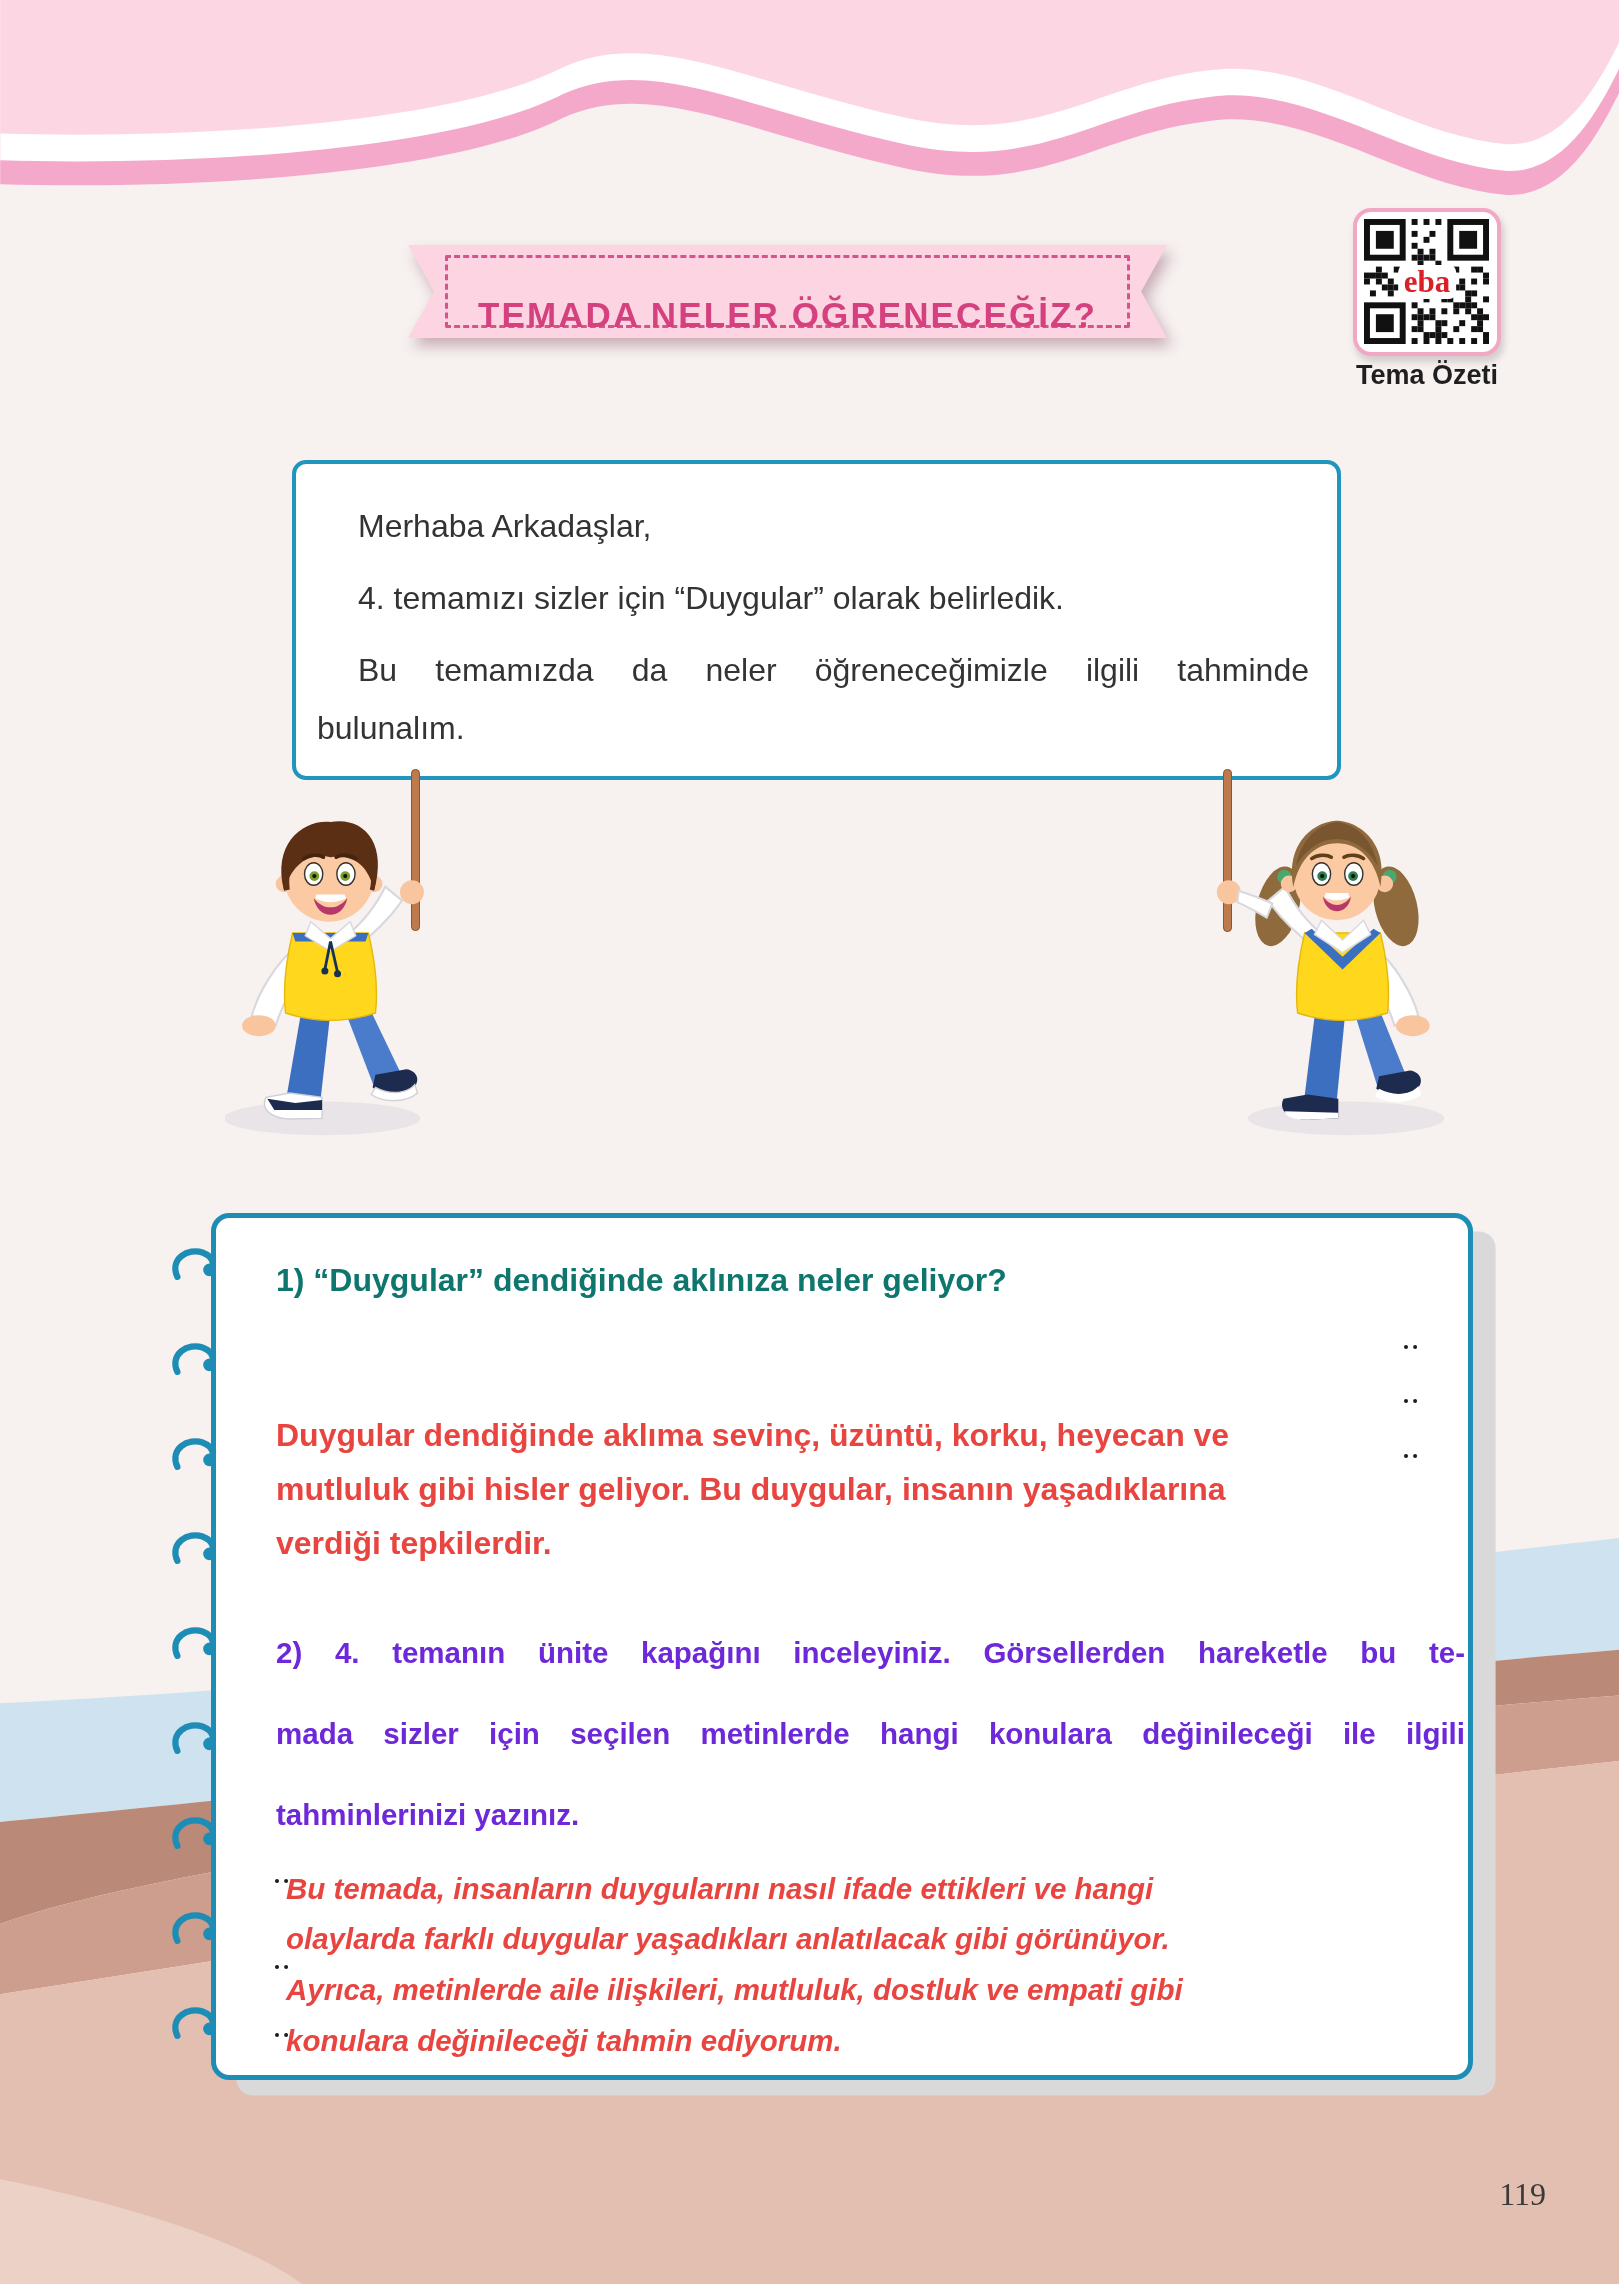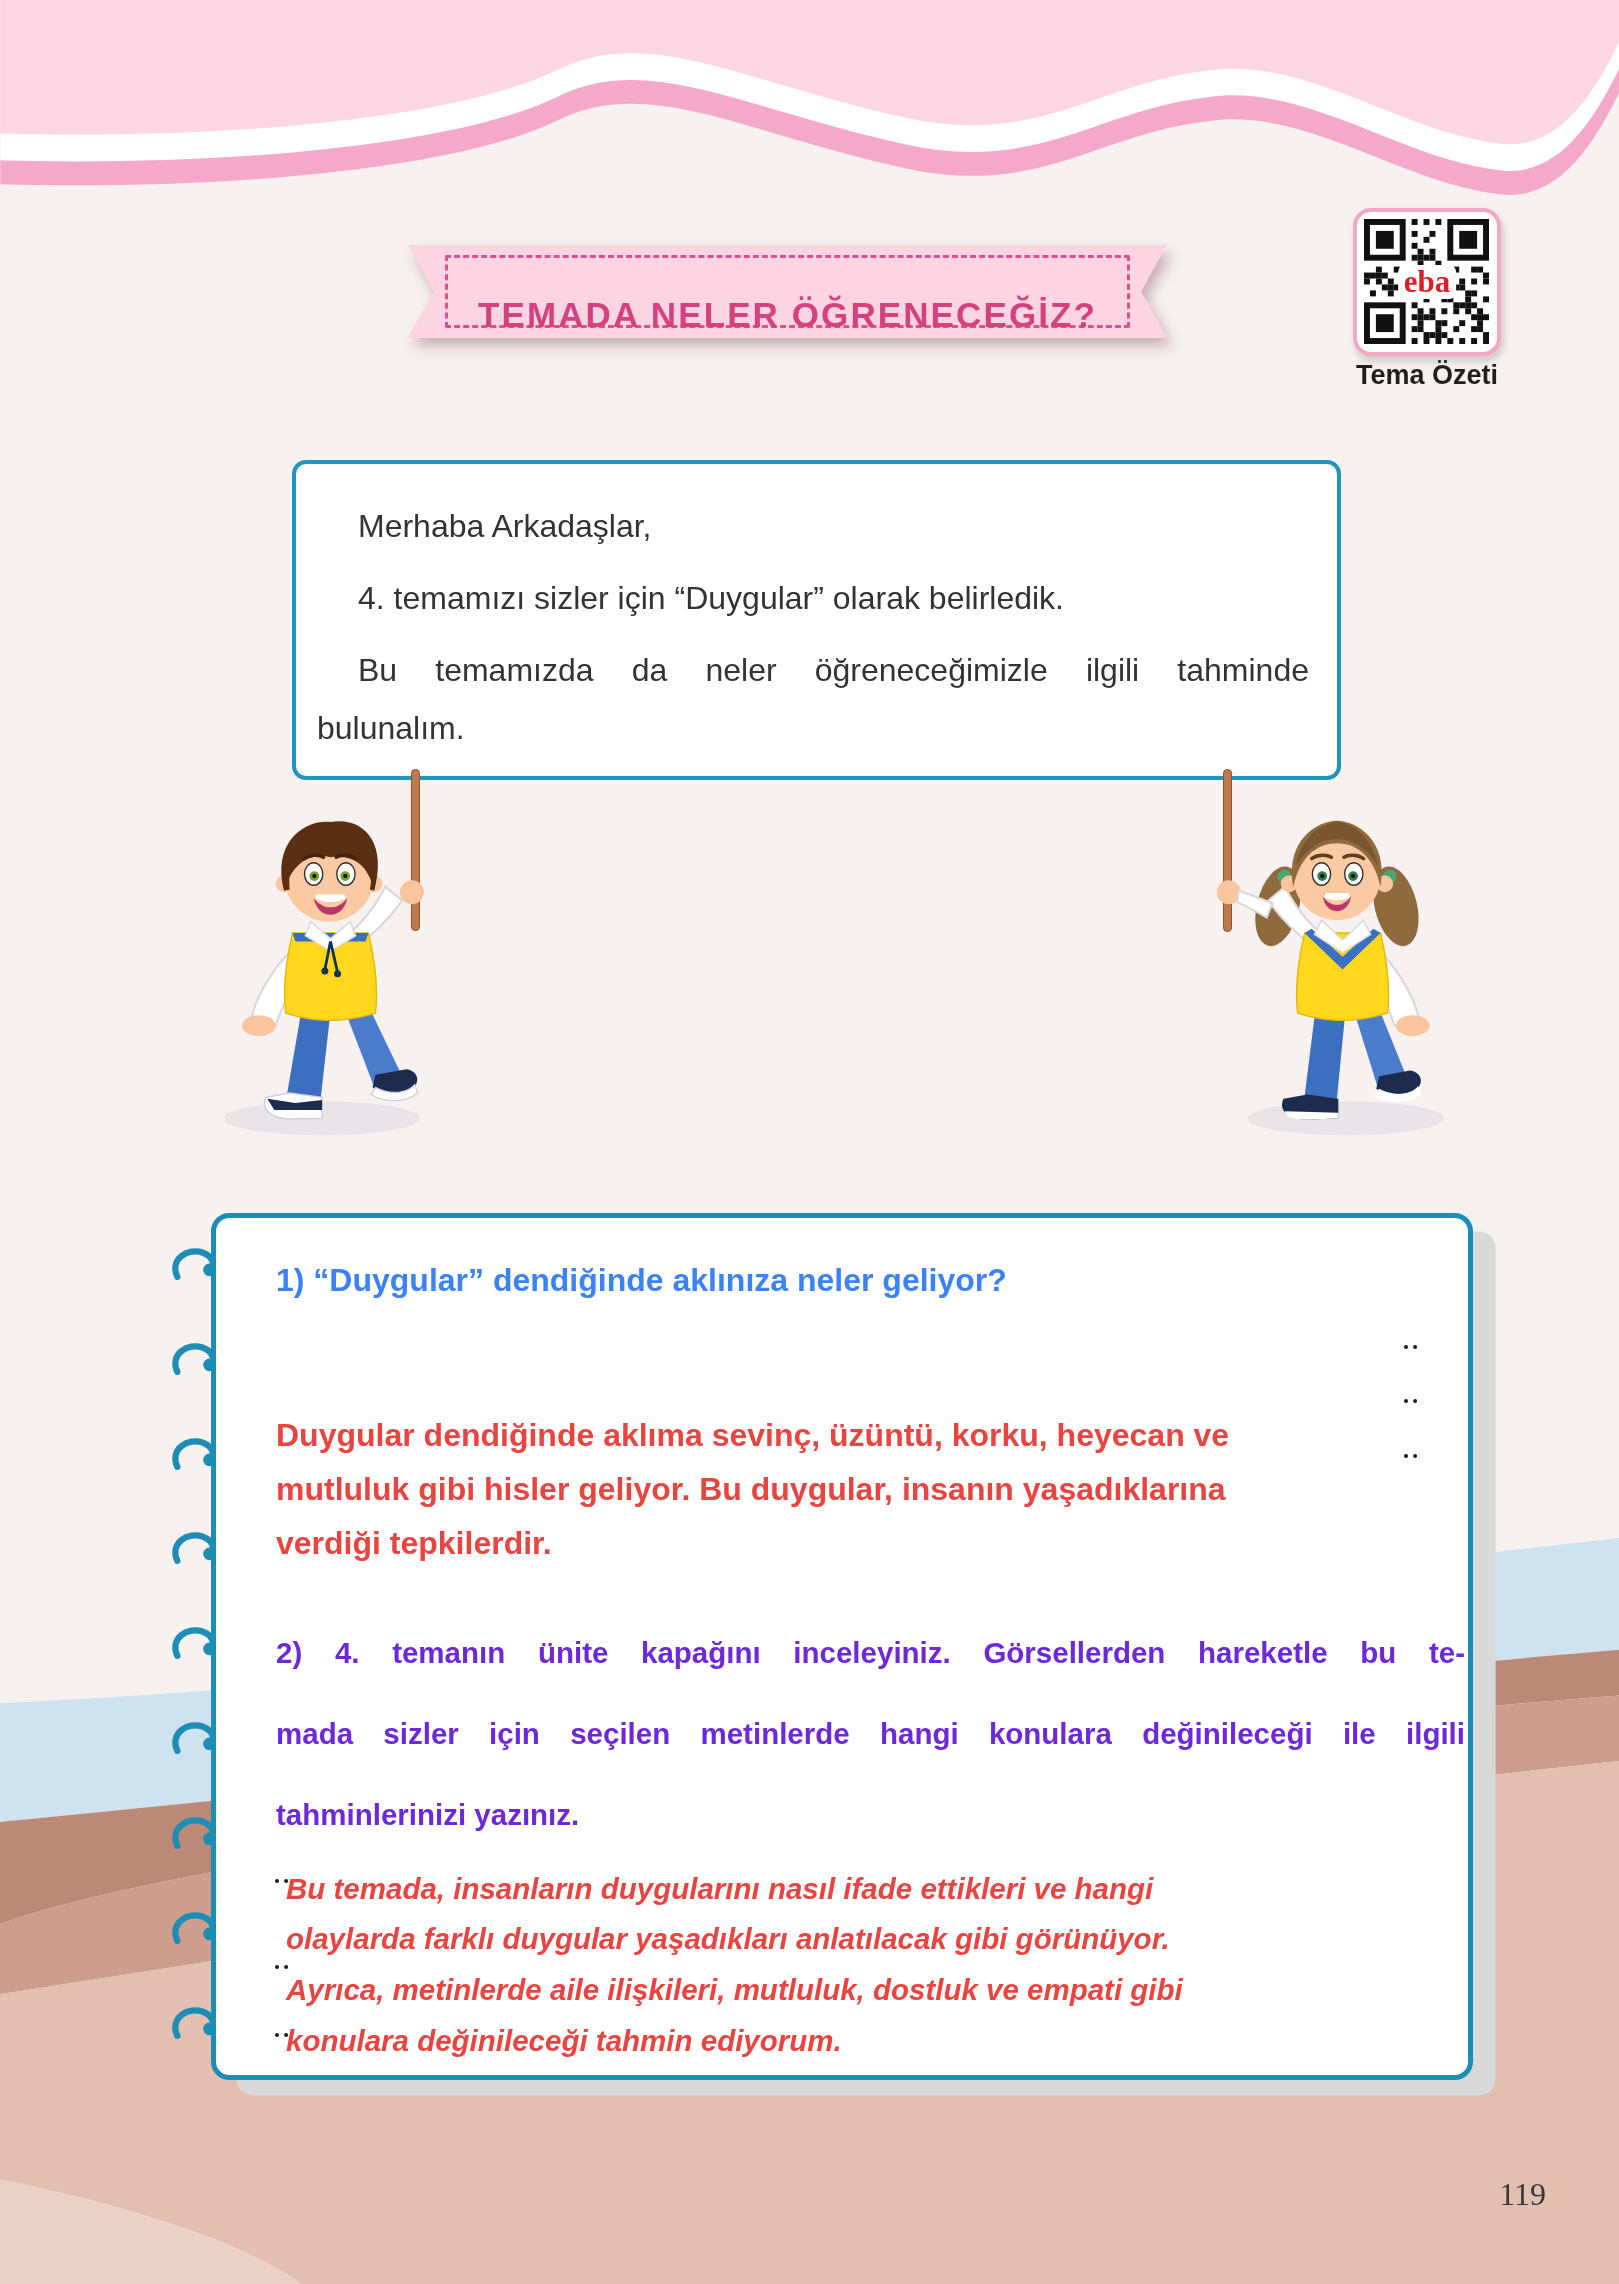--- a/index.html
+++ b/index.html
@@ -33,21 +33,21 @@
   #sline3{top:188px;padding-left:0;text-indent:41px;text-align:justify;text-align-last:justify;}
   #sline4{top:238px;margin-top:8px;}
 
   
   .stick{width:9.1px;background:#bd7a4c;border:1.4px solid #8a5530;border-radius:4.2px;box-sizing:border-box;}
   #stick-boy{left:411px;top:769px;height:162px;}
   #stick-girl{left:1223px;top:769px;height:163px;}
 
   
   #notebook{left:211px;top:1213px;width:1262px;height:867px;background:#fff;border:5.6px solid #1d8db6;border-radius:18.3px;box-sizing:border-box;box-shadow:24px 17px 0 -1.4px #d9d9d9;}
-  .qtext{position:absolute;color:#3b82f6;font-weight:bold;}
+  .qtext{position:absolute;color:#0f766e;font-weight:bold;}
   #q1{left:60px;top:44px;font-size:32px;}
   .q2line{position:absolute;left:60px;width:1189px;font-size:29.5px;color:#6d28d9;font-weight:bold;}
   .q2just{text-align:justify;text-align-last:justify;}
   .aline{position:absolute;left:60px;color:#e94540;font-weight:bold;white-space:nowrap;}
   .a1l{font-size:32px;}
   .a2l{font-size:29.5px;left:70px;font-style:italic;}
   .dots{position:absolute;width:4.2px;height:4.2px;border-radius:50%;background:#1c1c1c;box-shadow:9.1px 0 0 #1c1c1c;}
 
   
   .ring{position:absolute;left:169px;width:53px;height:38px;}

